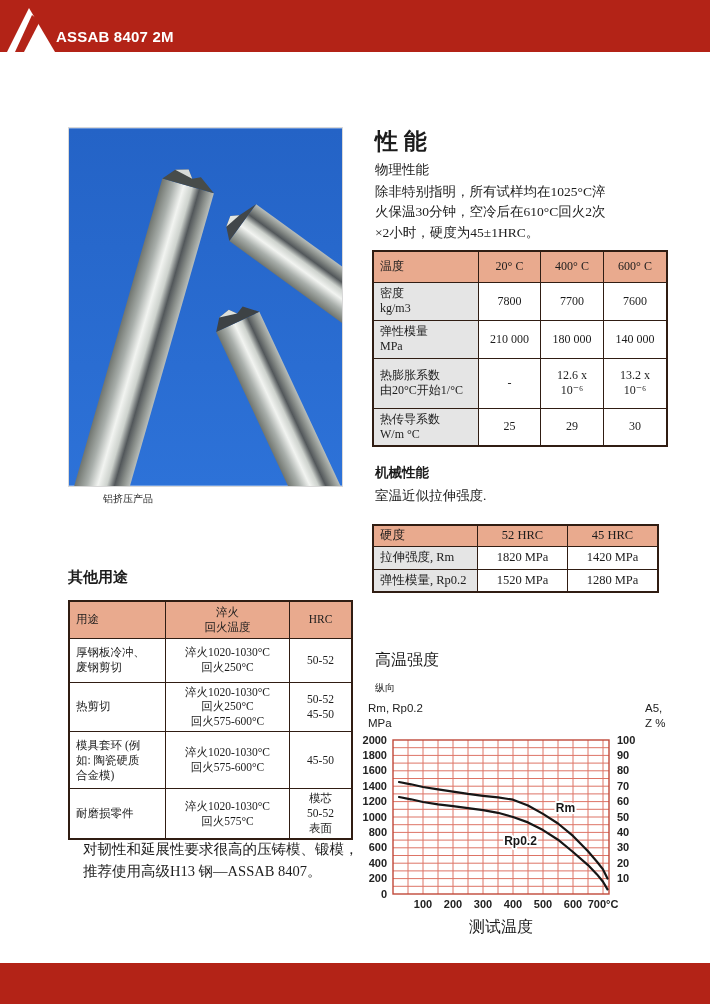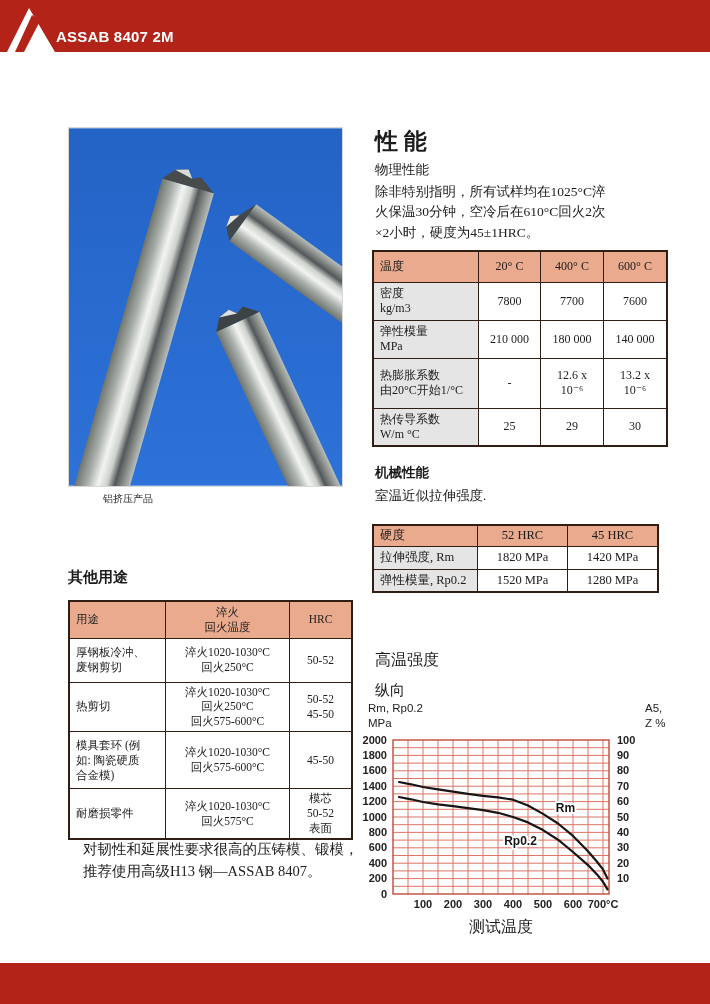--- a/index.html
+++ b/index.html
@@ -49,21 +49,21 @@
   #phys-table td,#phys-table th{text-align:center;}
   #phys-table th:first-child{text-align:left;padding-left:6px;}
   #mech-table{width:255px;font-size:12.5px;line-height:1.2;}
   #mech-table th:nth-child(1){width:93px;} #mech-table th:nth-child(2){width:81px;} #mech-table th:nth-child(3){width:81px;}
   #mech-table thead tr{height:21px;}
   #mech-table tbody tr{height:23px;}
   #mech-table td,#mech-table th{text-align:center;}
   #mech-table th:first-child{text-align:left;padding-left:6px;}
   
   #chart-title{position:absolute;left:375px;top:650px;font-size:16px;}
-  #chart-subtitle{position:absolute;left:375px;top:681px;font-size:15px;}
+  #chart-subtitle{position:absolute;left:375px;top:681px;font-size:10px;}
   #chart-svg{position:absolute;left:360px;top:695px;}
   #chart-svg text.tick{font-family:"Liberation Sans","DejaVu Sans",sans-serif;font-size:11px;font-weight:600;fill:#222;}
   #chart-svg text.axhdr{font-family:"Liberation Sans","DejaVu Sans",sans-serif;font-size:11.5px;fill:#222;}
   #chart-svg text.serieslabel{font-family:"Liberation Sans","DejaVu Sans",sans-serif;font-size:12px;font-weight:600;fill:#161616;
         paint-order:stroke;stroke:#ffffff;stroke-width:4px;stroke-linejoin:round;}
   #chart-svg text.xtitle{font-family:"Liberation Serif","DejaVu Serif",serif;font-size:16px;fill:#1c1c1c;}
 </style>
 </head>
 <body>
 

